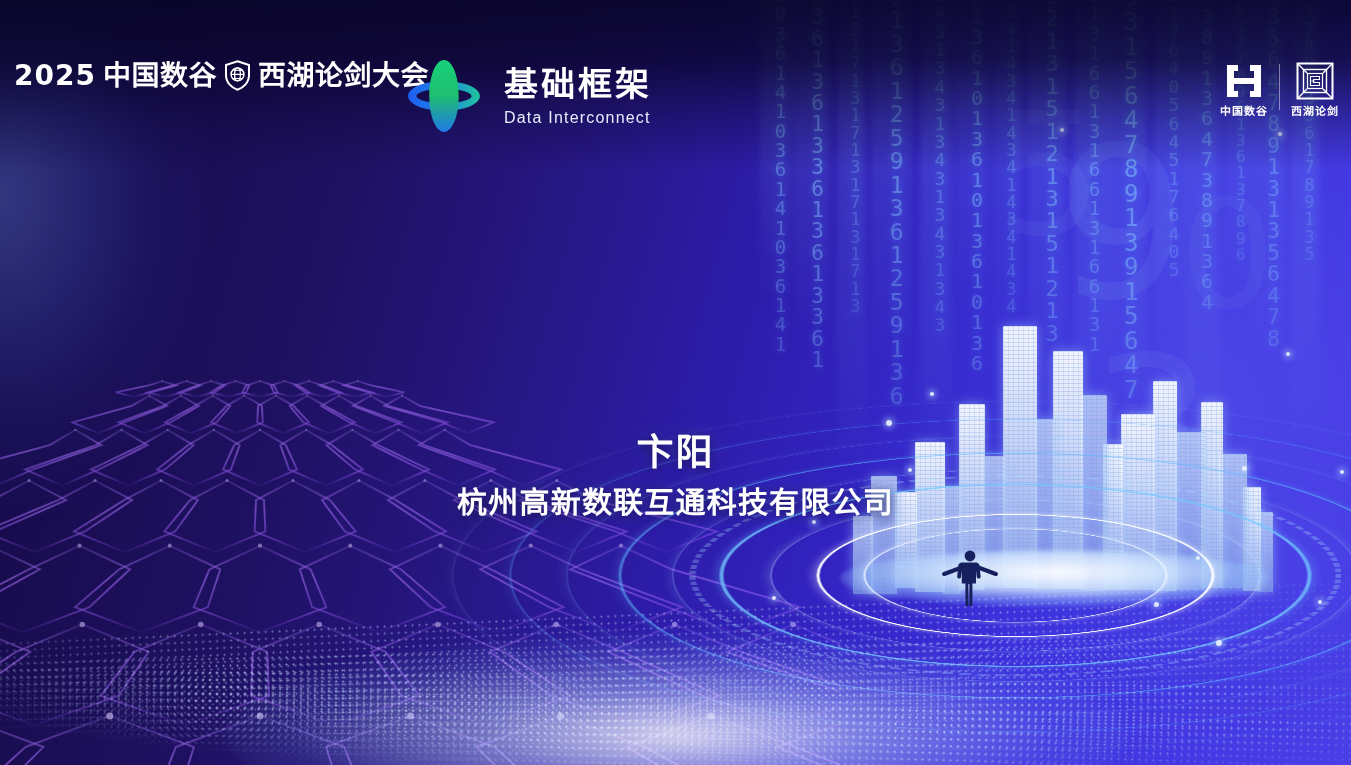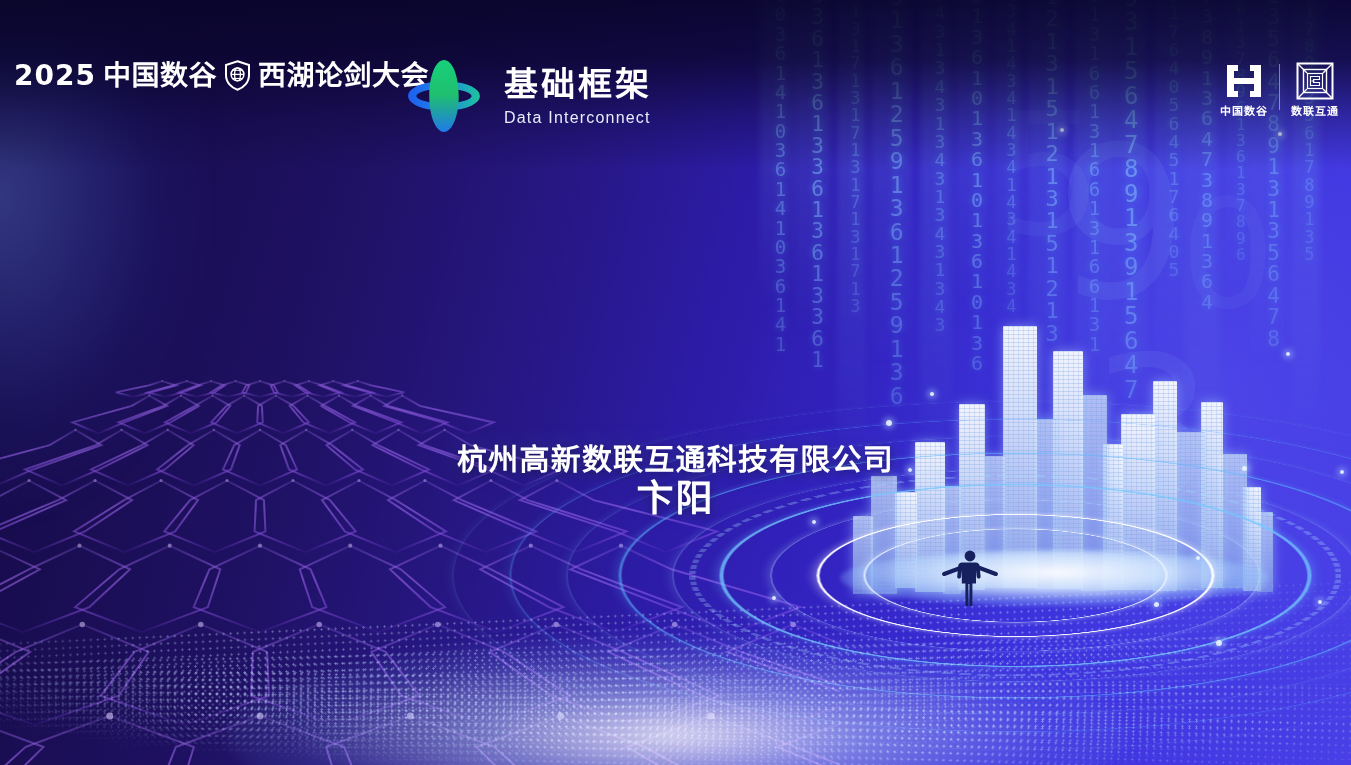--- a/index.html
+++ b/index.html
@@ -1013,25 +1013,25 @@
       </div>
       <div class="partner-div"></div>
       <div class="partner">
         <svg width="42" height="38" viewBox="0 0 42 38">
           <rect x="3.5" y="1.5" width="35" height="35" fill="none" stroke="#ffffff" stroke-width="2"></rect>
           <path d="M3.5 1.5 L13 11 M38.5 1.5 L29 11 M3.5 36.5 L13 27 M38.5 36.5 L29 27" stroke="#ffffff" stroke-width="1.4" fill="none"></path>
           <rect x="9.5" y="7.5" width="23" height="23" fill="none" stroke="#ffffff" stroke-width="1.4"></rect>
           <rect x="13.5" y="11.5" width="15" height="15" fill="none" stroke="#ffffff" stroke-width="1.2"></rect>
           <path d="M16.5 14.5 h9 v3 h-6 v3 h6 v3 h-9 z M17.5 19 h3" stroke="#ffffff" stroke-width="1.1" fill="none"></path>
         </svg>
-        <span class="partner-label">数联互通</span>
+        <span class="partner-label">西湖论剑</span>
       </div>
     </div>
 
   </div>
 
 
   <div id="presenter-block">
+    <div id="presenter-name">卞阳</div>
     <div id="presenter-org">杭州高新数联互通科技有限公司</div>
-    <div id="presenter-name">卞阳</div>
   </div>
 
 </div>
 
 </body></html>

